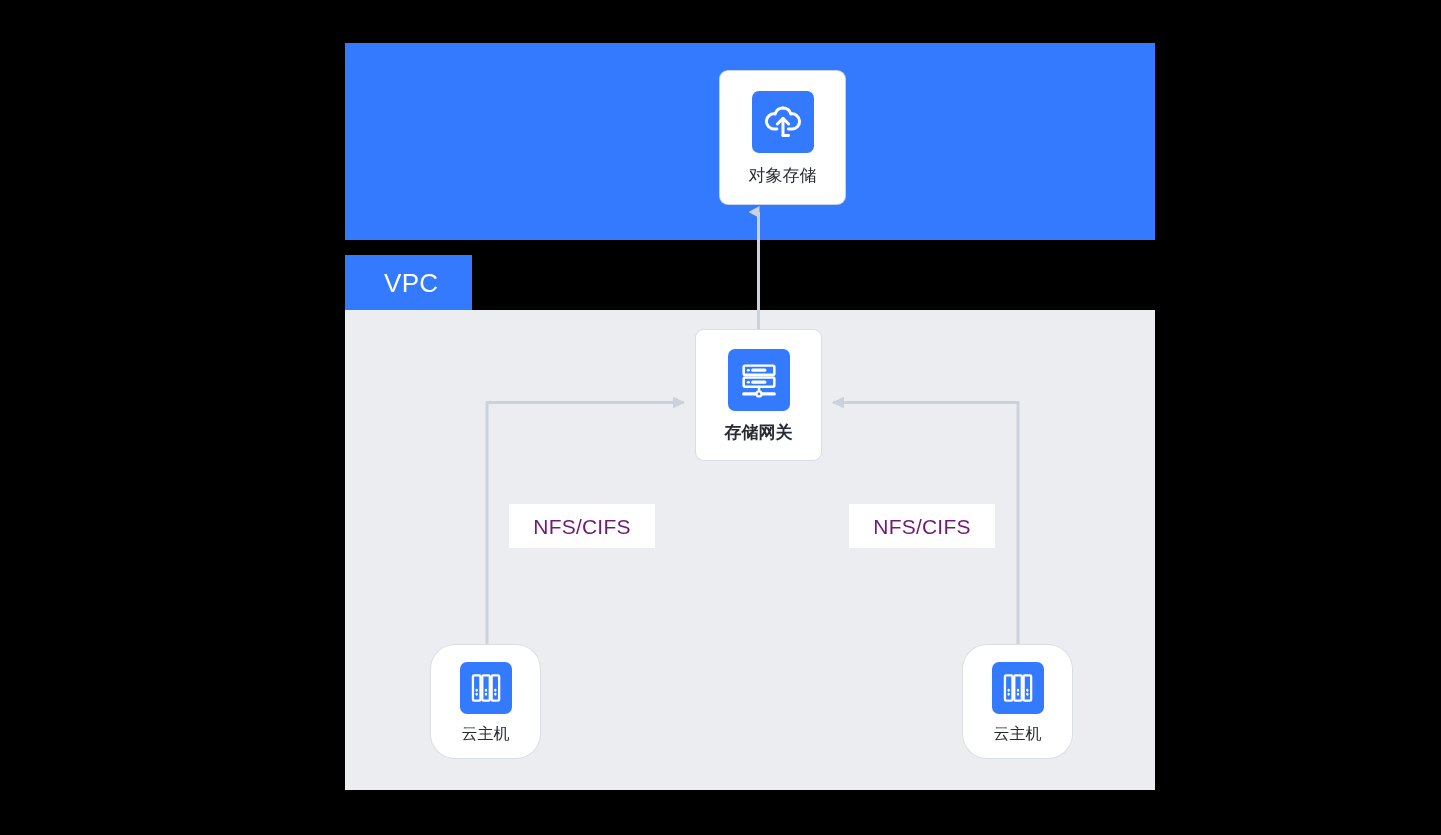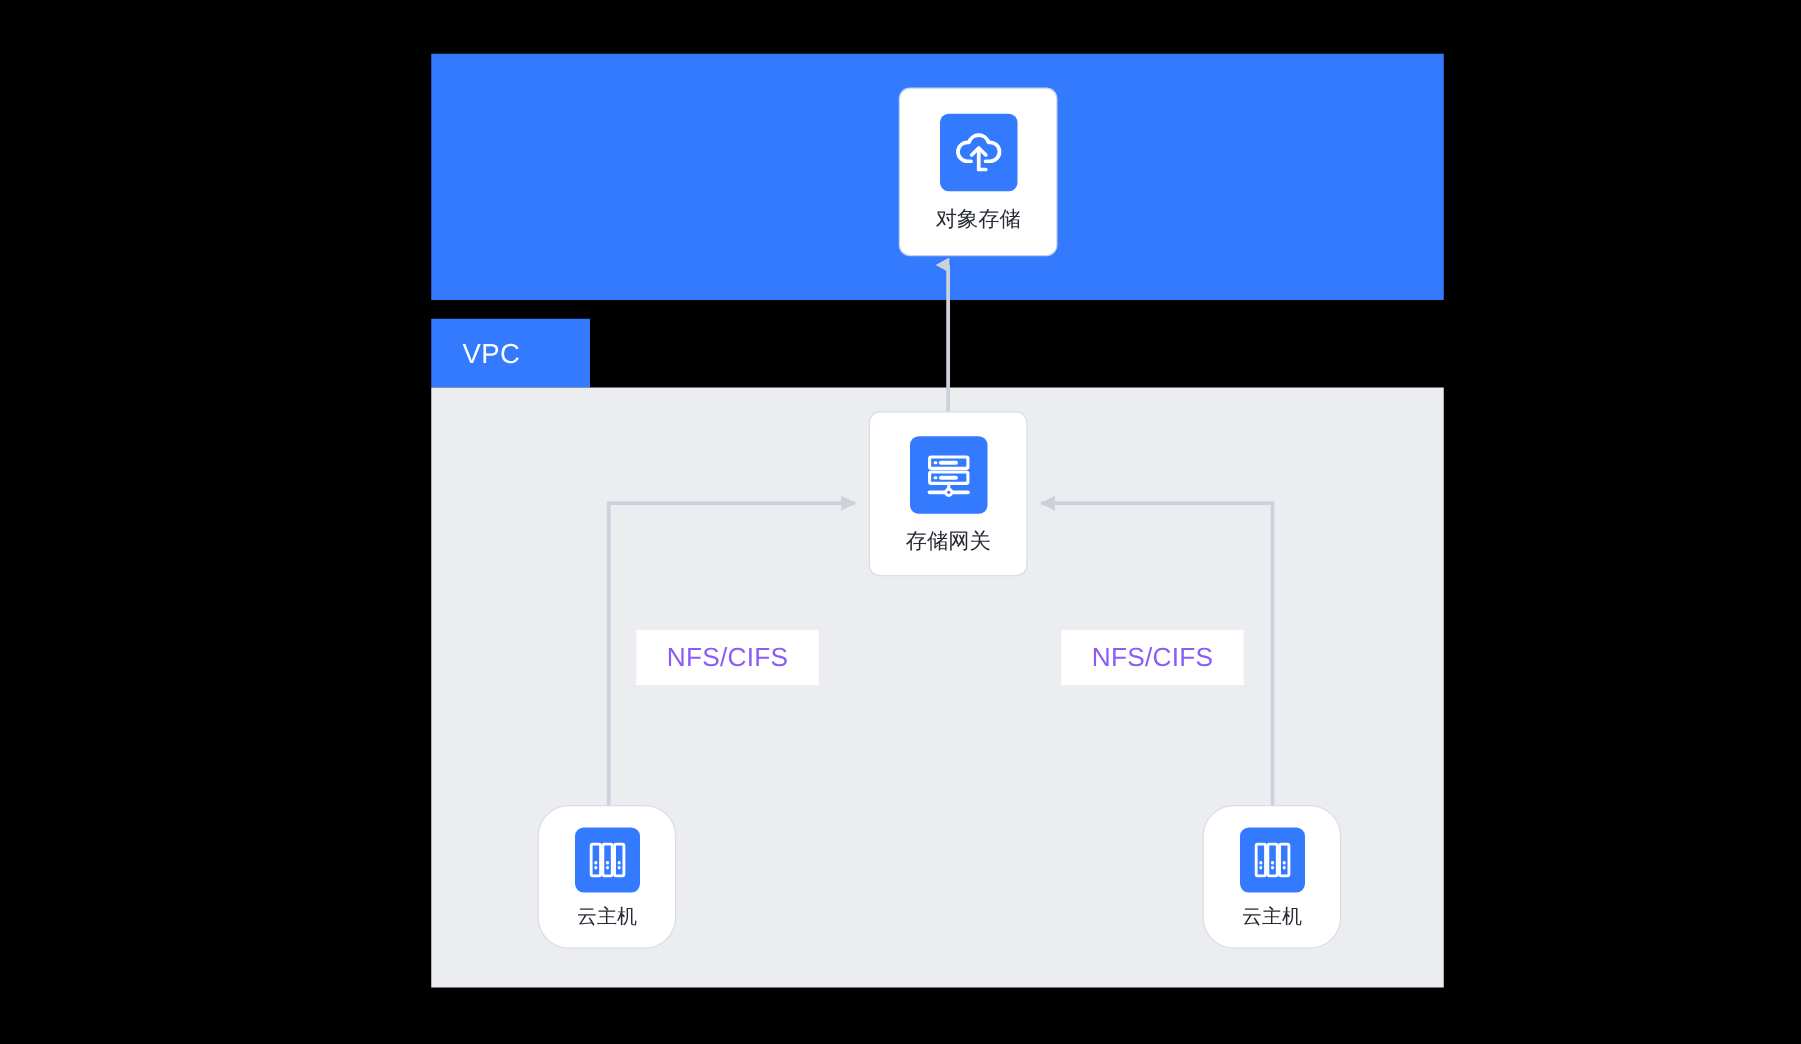--- a/index.html
+++ b/index.html
@@ -37,23 +37,23 @@
     left: 345px;
     top: 255px;
     width: 127px;
     height: 55px;
     background: #337AFF;
     display: flex;
     align-items: center;
   }
   .vpc-tab-label {
     color: #ffffff;
-    font-size: 22px;
+    font-size: 26px;
     line-height: 1;
-    padding-left: 25px;
+    padding-left: 39px;
     letter-spacing: 0.3px;
   }
 
   .vpc-region {
     position: absolute;
     left: 345px;
     top: 310px;
     width: 810px;
     height: 480px;
     background: #ecedf1;
@@ -106,20 +106,21 @@
     height: 62px;
     margin-bottom: 14px;
   }
 
   
   #node-storage-gateway {
     left: 696px;
     top: 330px;
     width: 125px;
     height: 130px;
+    font-weight: bold;
   }
   #node-storage-gateway .node-icon {
     width: 62px;
     height: 62px;
     margin-bottom: 13px;
   }
 
   
   .node-host {
     width: 109px;
@@ -133,21 +134,21 @@
     width: 52px;
     height: 52px;
     margin-bottom: 12px;
   }
   .node-host .node-label { font-size: 16px; }
 
   
   .edge-label {
     position: absolute;
     background: #ffffff;
-    color: #8b5cf6;
+    color: #701a75;
     font-size: 21px;
     line-height: 1;
     display: flex;
     align-items: center;
     justify-content: center;
     height: 44px;
     top: 504px;
     letter-spacing: 0.2px;
   }
   #edge-label-left  { left: 509px; width: 146px; }

